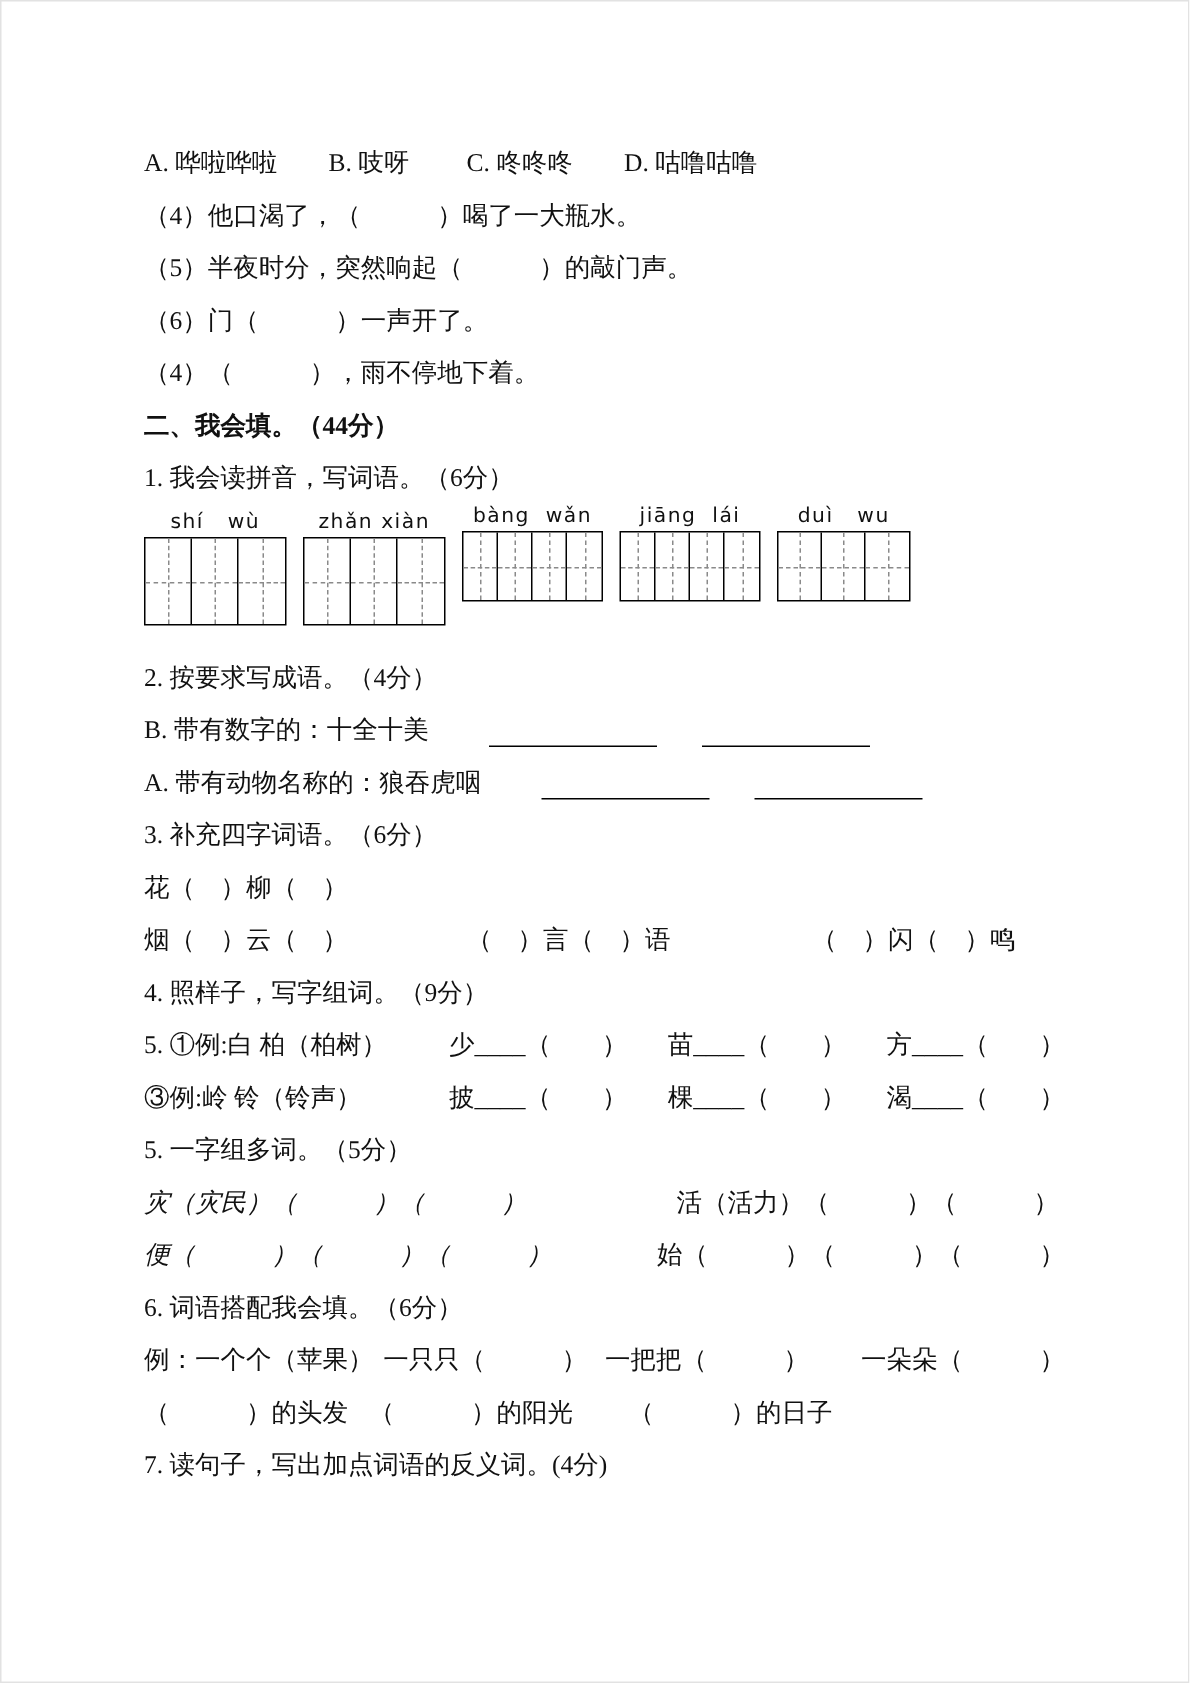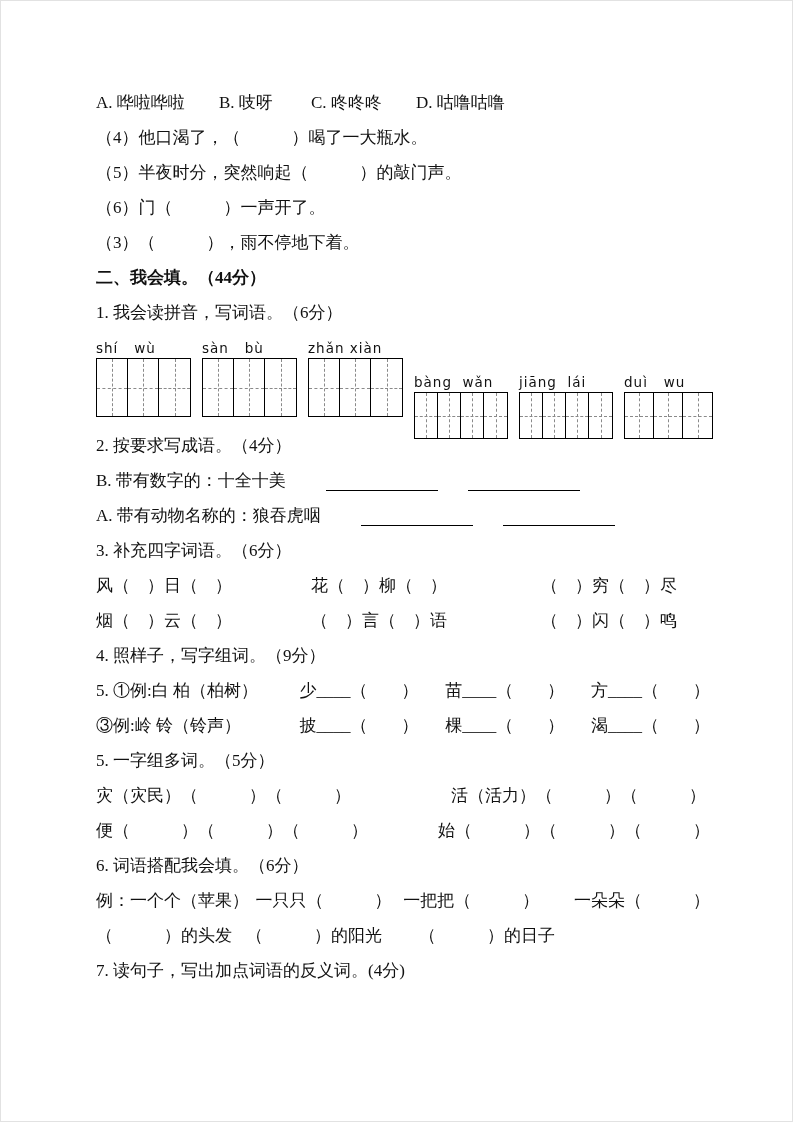--- a/index.html
+++ b/index.html
@@ -20,40 +20,42 @@
   .content {
     position: absolute;
     left: 95px;
     top: 90px;
     width: 614px;
   }
 
   .line {
     height: 35px;
     display: flex;
+    align-items: center;
     white-space: pre;
   }
 
   .bold { font-weight: 700; }
 
   
   .opt-a { width: 123px; }
   .opt-b { width: 92px; }
   .opt-c { width: 105px; }
 
   
   .grid-row {
     height: 98px;
     display: flex;
     align-items: flex-start;
     column-gap: 11px;
   }
   .pg-group { padding-top: 4px; }
-  .pg-group.short { padding-top: 0; margin-top: 38px; }
+  .pg-group.short { padding-top: 0; }
   .pg-pinyin {
+    text-align: center;
     font-family: "DejaVu Sans", sans-serif;
     font-size: 13.5px;
     line-height: 16px;
     margin-bottom: 2px;
     white-space: pre;
     letter-spacing: 1px;
   }
   .pg-cells {
     display: flex;
     border: 1px solid #000;
@@ -93,21 +95,21 @@
   .c3a { width: 215px; }
   .c3b { width: 230px; }
   .c3c { flex: 1; }
 
   
   .q4ex { width: 212px; }
   .q4it { width: 152px; }
   .q4it:last-child { flex: 1; }
 
   
-  .q5a { width: 355px; }
+  .q5a { width: 355px; font-style: italic; }
   .q5b { flex: 1; }
 
   
   .q6a { width: 162px; }
   .q6b { width: 150px; }
   .q6c { width: 157px; }
   .q6d { flex: 1; margin-left: 16px; }
 
   
   .em-dot {
@@ -126,44 +128,36 @@
     <div class="line">
       <span class="opt-a">A. 哗啦哗啦</span>
       <span class="opt-b">B. 吱呀</span>
       <span class="opt-c">C. 咚咚咚</span>
       <span>D. 咕噜咕噜</span>
     </div>
 
     <div class="line">（4）他口渴了，（　　　）喝了一大瓶水。</div>
     <div class="line">（5）半夜时分，突然响起（　　　）的敲门声。</div>
     <div class="line">（6）门（　　　）一声开了。</div>
-    <div class="line">（3）（　　　），雨不停地下着。</div>
+    <div class="line">（4）（　　　），雨不停地下着。</div>
 
     <div class="line bold">二、我会填。（44分）</div>
 
     <div class="line">1. 我会读拼音，写词语。（6分）</div>
 
     <div class="grid-row" id="pinyin-grids">
         <div class="pg-group">
           <div class="pg-pinyin">shí   wù</div>
           <div class="pg-cells">
             <div class="pg-cell" style="width: 31px;"></div>
             <div class="pg-cell" style="width: 31px;"></div>
             <div class="pg-cell" style="width: 31px;"></div>
           </div>
         </div>
         <div class="pg-group">
-          <div class="pg-pinyin">sàn   bù</div>
-          <div class="pg-cells">
-            <div class="pg-cell" style="width: 31px;"></div>
-            <div class="pg-cell" style="width: 31px;"></div>
-            <div class="pg-cell" style="width: 31px;"></div>
-          </div>
-        </div>
-        <div class="pg-group">
           <div class="pg-pinyin">zhǎn xiàn</div>
           <div class="pg-cells">
             <div class="pg-cell" style="width: 31px;"></div>
             <div class="pg-cell" style="width: 31px;"></div>
             <div class="pg-cell" style="width: 31px;"></div>
           </div>
         </div>
         <div class="pg-group short">
           <div class="pg-pinyin">bàng  wǎn</div>
           <div class="pg-cells">
@@ -199,23 +193,21 @@
       <span class="blank-line"></span>
     </div>
     <div class="line">
       <span>A. 带有动物名称的：狼吞虎咽</span>
       <span class="blank-line first"></span>
       <span class="blank-line"></span>
     </div>
 
     <div class="line">3. 补充四字词语。（6分）</div>
     <div class="line">
-      <span class="c3a">风（　）日（　）</span>
       <span class="c3b">花（　）柳（　）</span>
-      <span class="c3c">（　）穷（　）尽</span>
     </div>
     <div class="line">
       <span class="c3a">烟（　）云（　）</span>
       <span class="c3b">（　）言（　）语</span>
       <span class="c3c">（　）闪（　）鸣</span>
     </div>
 
     <div class="line">4. 照样子，写字组词。（9分）</div>
     <div class="line">
       <span class="q4ex">5. ①例:白 柏（柏树）</span>

